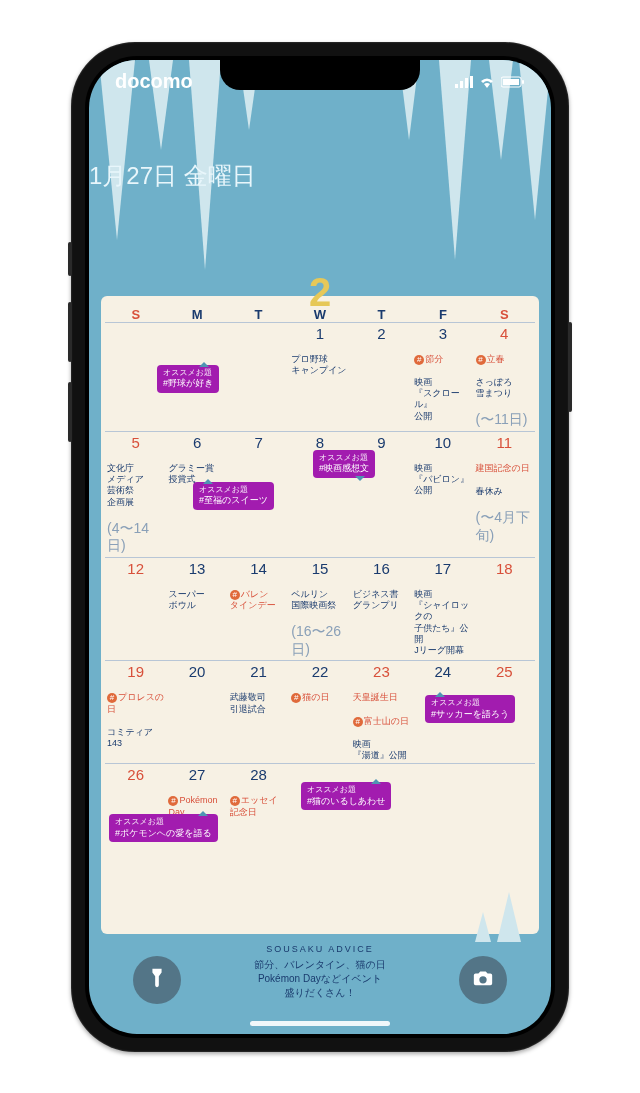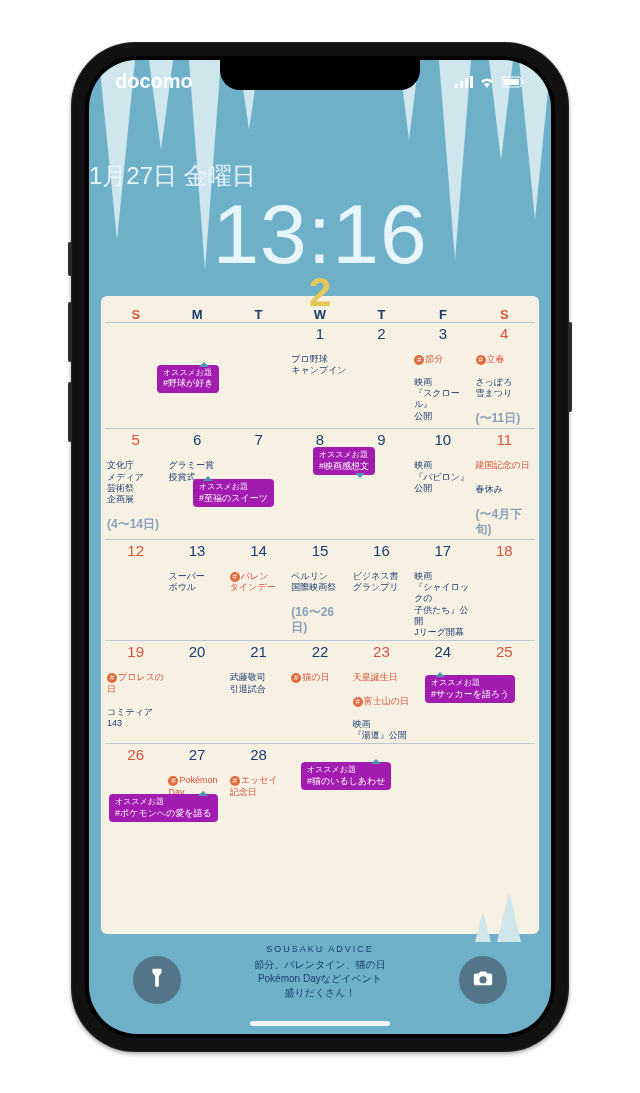--- a/index.html
+++ b/index.html
@@ -66,21 +66,21 @@
   .month-num { text-align:center; font-size:40px; font-weight:700; color:#e6c858; margin-top:-30px; margin-bottom:-8px; }
   .dow { display:grid; grid-template-columns:repeat(7,1fr); text-align:center; font-size:13px; font-weight:600; color:#1a3b6e; }
   .dow .sun, .dow .sat { color:#d8503a; }
   .rows { display:flex; flex-direction:column; }
   .row { display:grid; grid-template-columns:repeat(7,1fr); border-top:1px solid #b8c6d6; min-height:88px; position:relative; }
   .cell { padding:2px 2px; position:relative; }
   .dnum { text-align:center; font-size:15px; font-weight:500; color:#1a3b6e; }
   .dnum.red { color:#d8503a; }
   .ev { font-size:9px; line-height:1.25; color:#1a3b6e; margin-top:12px; }
   .ev.red { color:#d8503a; }
-  .ev .sub { color:#8aa0b8; font-size:12px;font-weight:bold; }
+  .ev .sub { color:#8aa0b8; font-size:14px; }
   .hash { display:inline-flex; width:10px; height:10px; border-radius:50%; background:#e06a3b; color:#fff; font-size:8px; align-items:center; justify-content:center; margin-right:1px; }
 
   .bubble {
     position:absolute; background:#a21caf; color:#fff;
     font-size:9px; padding:3px 6px; border-radius:4px;
     line-height:1.3; z-index:5; white-space:nowrap;
   }
   .bubble .lbl { font-size:8px; opacity:.9; display:block; }
   .bubble::after {
     content:""; position:absolute; width:0; height:0;
@@ -153,21 +153,20 @@
         <div class="icicle" style="left:60px; border-width:90px 12px 0 12px"></div>
         <div class="icicle" style="left:100px; border-width:210px 16px 0 16px"></div>
         <div class="icicle" style="left:150px; border-width:70px 10px 0 10px"></div>
         <div class="icicle" style="left:310px; border-width:80px 10px 0 10px"></div>
         <div class="icicle" style="left:350px; border-width:200px 16px 0 16px"></div>
         <div class="icicle" style="left:400px; border-width:100px 12px 0 12px"></div>
         <div class="icicle" style="left:430px; border-width:160px 16px 0 16px"></div>
       </div>
 
       <div class="lock-date">1月27日 金曜日</div>
-      <div class="lock-time">13:16</div>
 
       <div class="calendar">
         <div class="month-num">2</div>
         <div class="dow">
           <div class="sun">S</div>
           <div>M</div>
           <div>T</div>
           <div>W</div>
           <div>T</div>
           <div>F</div>

